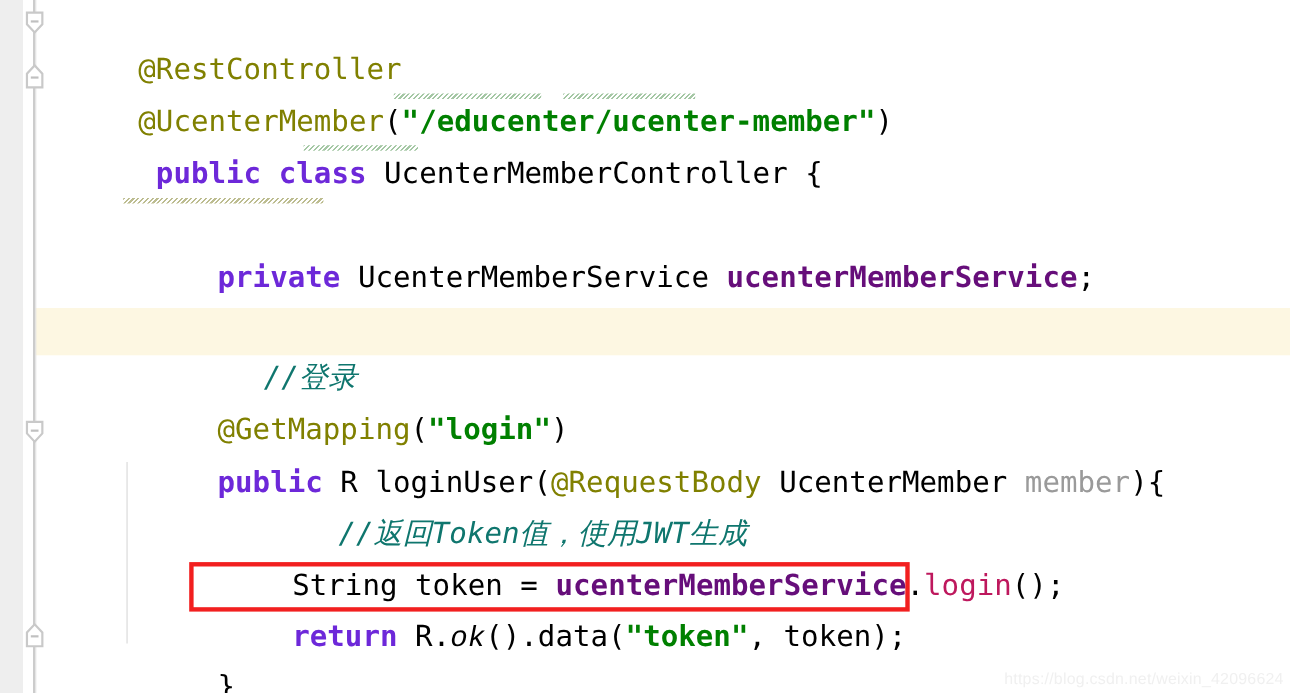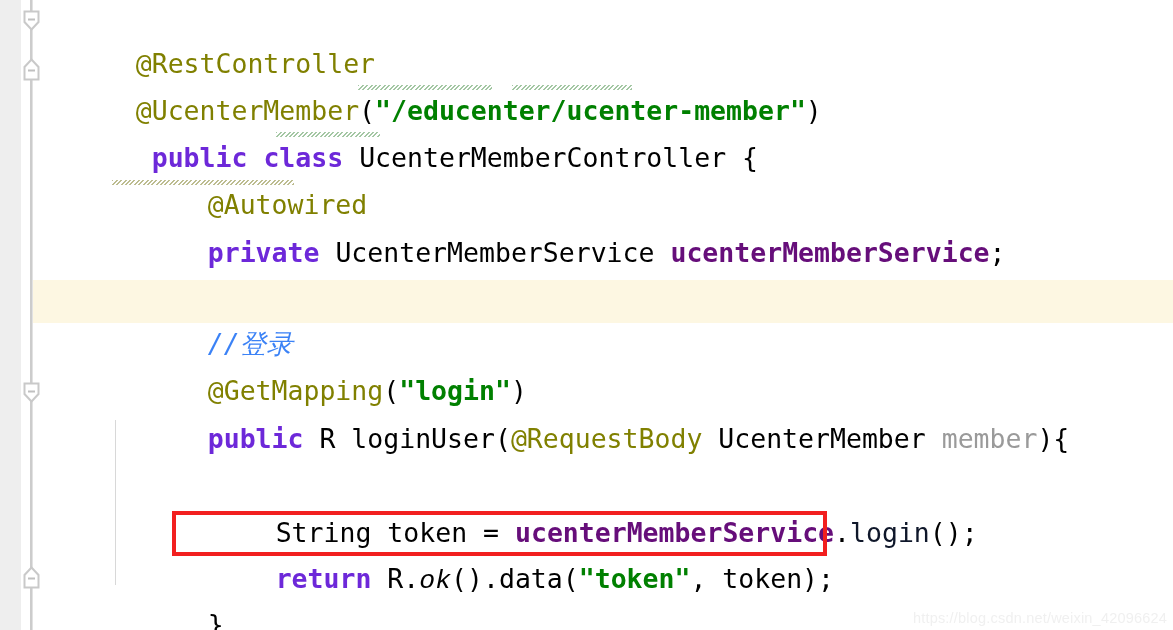--- a/index.html
+++ b/index.html
@@ -68,43 +68,43 @@
     left: 19px;
     width: 25px;
     height: 25px;
     z-index: 4;
   }
   .fold-marker svg { display: block; }
 
   
   .code {
     position: absolute;
-    left: 33px; top: 0;
+    left: 23px; top: 0;
     width: 1140px; height: 494px;
     z-index: 3;
   }
   .line {
     position: absolute;
     left: 0;
     height: 43px;
     line-height: 43px;
     white-space: pre;
     font-size: 26.5px;
     letter-spacing: 0px;
     color: #000000;
   }
   
   .kw      { color: #6d28d9; font-weight: bold; }
   .anno    { color: #808000; }
   .str     { color: #008000; font-weight: bold; }
-  .cmt     { color: #3b82f6; font-style: italic; }
+  .cmt     { color: #0f766e; font-style: italic; margin-left: 42px; }
   .field   { color: #660e7a; font-weight: bold; }
   .plain   { color: #000000; }
   .param-unused { color: #9a9a9a; }
-  .err     { color: #0f172a; }
+  .err     { color: #be185d; }
   .stat    { font-style: italic; font-family: Liberation Mono, monospace; }
 
   
   .squig {
     position: absolute;
     height: 5px;
     z-index: 3;
     background-image:
       repeating-linear-gradient(135deg,
         #9fc49f 0px, #9fc49f 1.4px,
@@ -197,42 +197,39 @@
     </div>
 
     <div class="line" style="top:46px; left:7px;">
       <span class="anno">@UcenterMember</span><span class="plain">(</span><span class="str">"/educenter/ucenter-member"</span><span class="plain">)</span>
     </div>
 
     <div class="line" style="top:93px; left:7px;">
       <span class="plain"> </span><span class="kw">public</span><span class="plain"> </span><span class="kw">class</span><span class="plain"> </span><span class="plain">UcenterMemberController {</span>
     </div>
 
-    <div class="line" style="top:140px; left:79px;">
-      <span class="anno">@Autowired</span>
-    </div>
 
     <div class="line" style="top:188px; left:79px;">
       <span class="kw">private</span><span class="plain"> </span><span class="plain">UcenterMemberService</span><span class="plain"> </span><span class="field">ucenterMemberService</span><span class="plain">;</span>
     </div>
 
     <div class="line" style="top:279px; left:79px;">
       <span class="cmt">//登录</span>
     </div>
 
     <div class="line" style="top:326px; left:79px;">
       <span class="anno">@GetMapping</span><span class="plain">(</span><span class="str">"login"</span><span class="plain">)</span>
     </div>
 
     <div class="line" style="top:374px; left:79px;">
       <span class="kw">public</span><span class="plain"> R loginUser(</span><span class="anno">@RequestBody</span><span class="plain"> UcenterMember </span><span class="param-unused">member</span><span class="plain">){</span>
     </div>
 
     <div class="line" style="top:421px; left:115px;">
-      <span class="plain">  </span>
+      <span class="plain">  </span><span class="cmt">//返回Token值，使用JWT生成</span>
     </div>
 
     <div class="line" style="top:468px; left:115px;">
       <span class="plain">  </span><span class="plain">String token = </span><span class="field">ucenterMemberService</span><span class="plain">.</span><span class="err">login</span><span class="plain">();</span>
     </div>
 
     <div class="line" style="top:514px; left:115px;">
       <span class="plain">  </span><span class="kw">return</span><span class="plain"> R.</span><span class="plain stat">ok</span><span class="plain">().data(</span><span class="str">"token"</span><span class="plain">, token);</span>
     </div>
 

